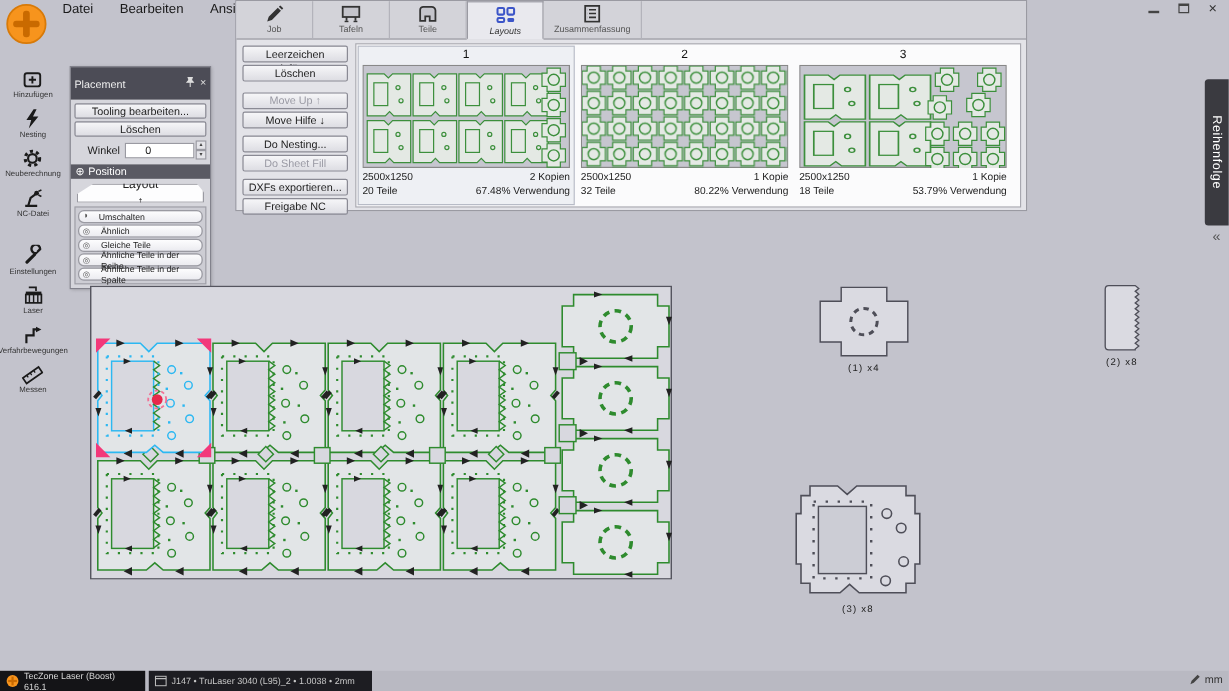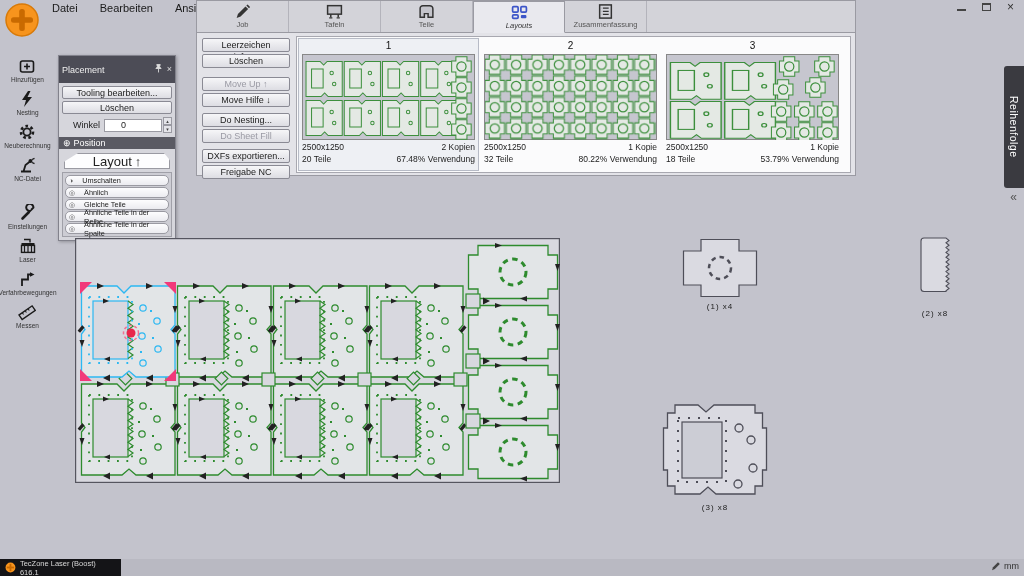--- a/index.html
+++ b/index.html
@@ -13,21 +13,21 @@
   .winctl { position:absolute; right:10px; top:2px; display:flex; gap:16px; align-items:center; color:#333; }
   .wc-min { width:9px; height:2px; background:#444; margin-top:6px; }
   .wc-max { width:9px; height:8px; border:1px solid #444; border-top:2px solid #444; }
   .wc-close { font-size:12px; line-height:10px; color:#333; }
   .logo { position:absolute; left:4px; top:2px; z-index:9; }
 
   
   .main-panel { position:absolute; left:196px; top:0; width:660px; height:176px;
     background:#e3e3e8; border:1px solid #9a9aa2; }
   .tabstrip { height:32px; background:#d3d3d9; border-bottom:1px solid #9a9aa2; display:flex; }
-  .tab { width:92px; border-right:1px solid #b3b3bb; display:flex; flex-direction:column;
+  .tab { width:64px; border-right:1px solid #b3b3bb; display:flex; flex-direction:column;
     align-items:center; justify-content:center; gap:1px; color:#555; font-size:7.5px; }
   .tab svg { display:block; }
   .tab.active { background:#e9e9ee; border:1px solid #9a9aa2; border-bottom:1px solid #e9e9ee;
     margin-bottom:-1px; color:#333;font-style:italic; }
   .tab.wide { width:82px; }
   .panel-content { display:flex; height:143px; padding:3px 4px; }
   .actions { width:92px; position:relative; }
   .actions .btn { position:absolute; left:1px; width:88px; }
   .btn { height:14px; background:linear-gradient(#f6f6f8,#dddde3); border:1px solid #8a8a94;
     border-radius:2px; font-size:9px; color:#222; text-align:center; line-height:12px; cursor:pointer; }
@@ -57,24 +57,24 @@
   .pl-body .btn { width:100%; margin-bottom:2px; height:13px; }
   .angle-row { display:flex; align-items:center; margin:3px 0 4px; }
   .angle-row .alabel { width:42px; text-align:right; font-size:9px; padding-right:4px; }
   .angle-box { flex:1; height:13px; background:#fff; border:1px solid #9a9aa2; font-size:9px;
     display:flex; align-items:center; padding-left:16px; }
   .spinner { width:9px; display:flex; flex-direction:column; margin-left:1px; }
   .spinner span { font-size:5px; line-height:6px; text-align:center; background:#e4e4e9;
     border:1px solid #9a9aa2; cursor:pointer; color:#444; }
   .pos-bar { height:12px; background:#5a5a63; color:#fff; font-size:9px; display:flex;
     align-items:center; gap:3px; padding:0 4px; margin:0 -3px; width:calc(100% + 6px); }
-  .layout-tab { margin:4px 2px 3px; height:16px; background:#fdfdfe; font-size:13px; color:#222;
+  .layout-tab { margin:4px 2px 3px; height:16px; background:#fdfdfe; font-size:10px; color:#222;
     display:flex; align-items:center; justify-content:center; gap:3px;
     clip-path:polygon(0 100%, 0 55%, 14px 0, calc(100% - 6px) 0, 100% 45%, 100% 100%);
-    border:1px solid #9a9aa2; cursor:pointer; }
+    border:1px solid #9a9aa2; cursor:pointer;flex-direction:column; }
   .options { background:#cdcdd4; border:1px solid #a0a0a8; padding:2px; }
   .opt { height:11px; border:1px solid #9a9aa2; border-radius:5px;
     background:linear-gradient(#fdfdfe,#ebebf0); display:flex; align-items:center; gap:9px;
     padding:0 3px; font-size:7.3px; color:#222; margin-bottom:1px; cursor:pointer; }
   .opt:last-child { margin-bottom:0; }
   .opt .g { font-size:7px; color:#555; }
 
   
   .canvas-svg { position:absolute; left:75px; top:238px; }
   .loose { position:absolute; }
@@ -476,21 +476,21 @@
 
 <svg class="loose" style="left:682px; top:238px" width="76" height="60" viewBox="0 0 76 60">
   <path d="M19,1.5 H57 V13 H74.5 V47 H57 V58.5 H19 V47 H1.5 V13 H19 Z" fill="#dadae1" stroke="#4e4e58" stroke-width="1.2"></path>
   <circle cx="38" cy="30" r="11" fill="none" stroke="#4e4e58" stroke-width="2.5" stroke-dasharray="4.5 4"></circle>
 </svg>
 <div class="loose-label" style="left:682px; top:302px; width:76px">(1) x4</div>
 
 <svg class="loose" style="left:918px; top:236px" width="34" height="58" viewBox="0 0 34 58">
   <path d="M6,2 H28 l3,2.4 -3,2.4 3,2.4 -3,2.4 3,2.4 -3,2.4 3,2.4 -3,2.4 3,2.4 -3,2.4 3,2.4 -3,2.4 3,2.4 -3,2.4 3,2.4 -3,2.4 3,2.4 -3,2.4 3,2.4 -3,2.4 3,2.4 -3,2.4 V55.5 H6 Q3,55.5 3,52.5 V5 Q3,2 6,2 Z" fill="#dadae1" stroke="#4e4e58" stroke-width="1.1"></path>
 </svg>
-<div class="loose-label" style="left:906px; top:309px; width:58px">(2) x8</div>
+<div class="loose-label" style="left:906px; top:297px; width:58px">(2) x8</div>
 
 <svg class="loose" style="left:662px; top:400px" width="106" height="100" viewBox="0 0 106 100">
   <path d="M13,5 H36 L44,12 52,5 H93 V13 H100.5 V28 H104.5 V70 H100.5 V86 H93 V94 H54 L46,87 38,94 H13 V86 H5.5 V70 H1.5 V28 H5.5 V13 H13 Z" fill="#dadae1" stroke="#4e4e58" stroke-width="1.3"></path>
   <rect x="20" y="22" width="40" height="56" fill="#cccdd5" stroke="#4e4e58" stroke-width="1.2"></rect>
   <rect x="16" y="18" width="48" height="64" fill="none" stroke="#4e4e58" stroke-width="2" stroke-dasharray="2 8"></rect>
   <g fill="none" stroke="#4e4e58" stroke-width="1.3">
     <circle cx="77" cy="28" r="4"></circle>
       <circle cx="89" cy="40" r="4"></circle>
       <circle cx="91" cy="68" r="4"></circle>
       <circle cx="76" cy="84" r="4"></circle>
@@ -503,19 +503,26 @@
 
 <div class="statusbar">
   <div class="chip chip1">
     <svg width="11" height="11" viewBox="0 0 12 12">
       <circle cx="6" cy="6" r="5.4" fill="#f7941d"></circle>
       <rect x="5" y="2" width="2" height="8" fill="#c96a00"></rect>
         <rect x="2" y="5" width="8" height="2" fill="#c96a00"></rect>
     </svg>
     <span>TecZone Laser (Boost) 616.1</span>
   </div>
+  <div class="chip chip2">
+    <svg width="10" height="9" viewBox="0 0 10 9">
+      <rect x="0.5" y="0.5" width="9" height="8" fill="none" stroke="#bbb"></rect>
+      <path d="M0.5,2.5 h9" stroke="#bbb"></path>
+    </svg>
+    <span>J147 • TruLaser 3040 (L95)_2 • 1.0038 • 2mm</span>
+  </div>
   <div class="units">
     <svg width="10" height="10" viewBox="0 0 10 10">
       <path d="M1,9.2 L2,6.2 7,1.2 8.8,3 3.8,8 Z" fill="#444"></path>
     </svg>
     <span>mm</span>
   </div>
 </div>
 
 </body></html>

